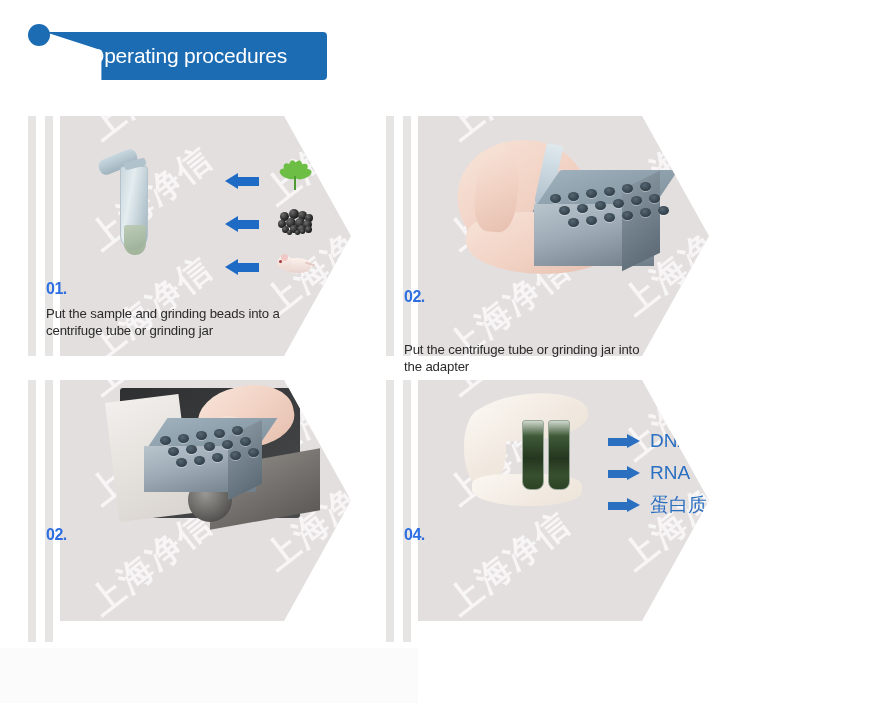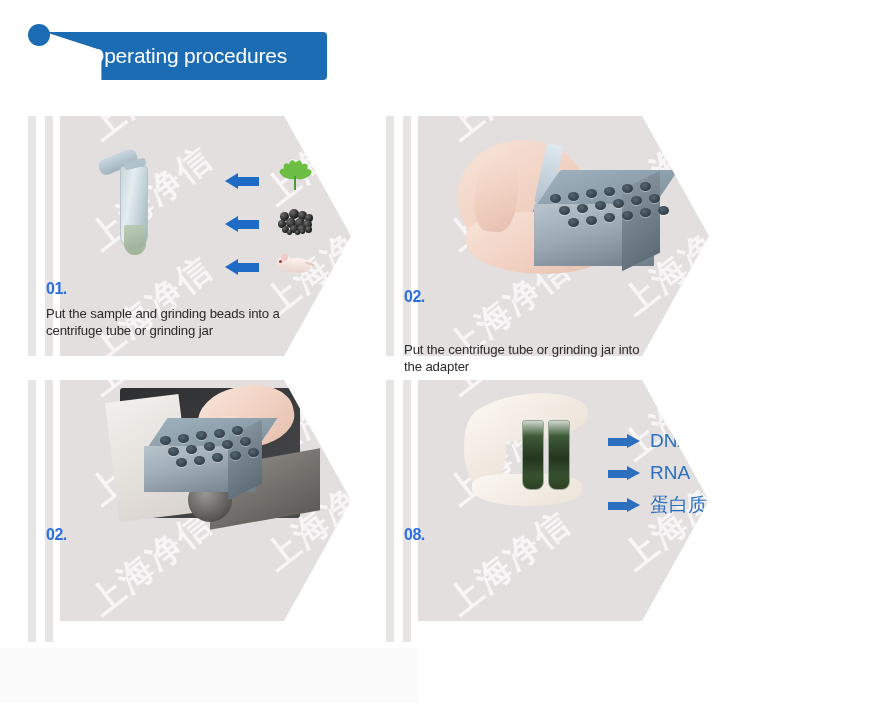--- a/index.html
+++ b/index.html
@@ -543,16 +543,16 @@
         </div>
         <div class="bio-row">
           <div class="arrow-right">
               <div class="shaft"></div>
               <div class="head"></div>
             </div>
           <span class="bio-label">蛋白质</span>
         </div>
       </div>
     </div>
-    <div class="step-num">08.</div>
+    <div class="step-num">04.</div>
   </div>
 
 </div>
 
 </body></html>

